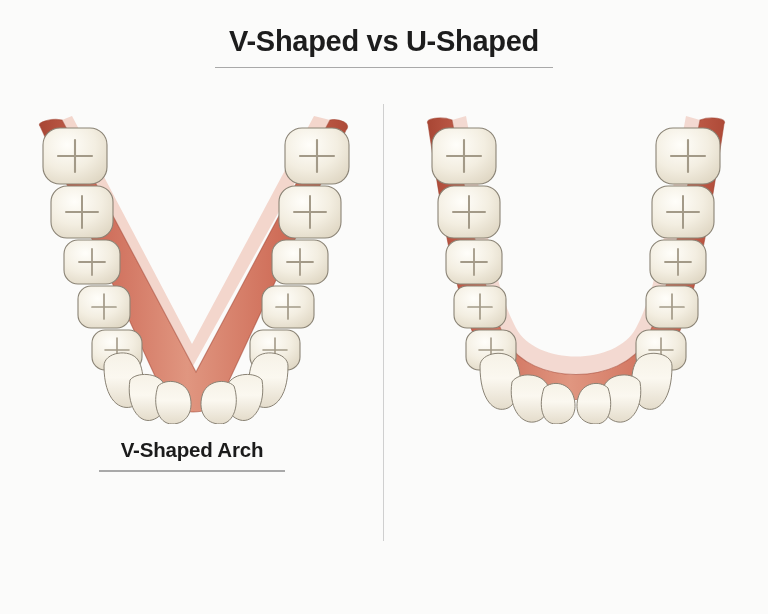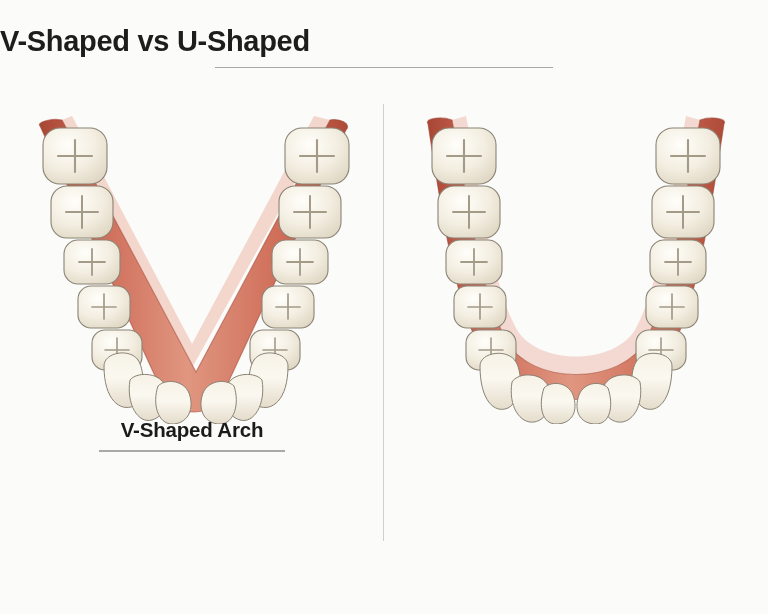--- a/index.html
+++ b/index.html
@@ -7,21 +7,21 @@
     width:768px;height:614px;
     background:#fbfbfa;
     font-family:"Liberation Sans", sans-serif;
     overflow:hidden;
     position:relative;
   }
   #stage{position:relative;width:768px;height:614px;}
 
   .title-block{
     position:absolute;left:0;top:26px;width:768px;
-    text-align:left;
+    text-align:center;
   }
   .title-text{
     font-size:29px;font-weight:bold;color:#1d1d1d;
     letter-spacing:-0.3px;line-height:1.1;
   }
   .title-rule{
     width:338px;height:1.6px;background:#a9a9a9;
     margin:9px auto 0 auto;
   }
 
@@ -33,21 +33,21 @@
   .panel{position:absolute;top:104px;width:384px;height:320px;}
   .panel.left{left:0;}
   .panel.right{left:384px;}
 
   .caption{
     position:absolute;top:418px;width:384px;text-align:center;
   }
   .caption.left{left:0;}
   .caption.right{left:384px;}
   .caption-text{
-    font-size:20.5px;font-weight:bold;color:#1b1b1b;letter-spacing:-0.2px;
+    font-size:20.5px;font-weight:bold;color:#1b1b1b;letter-spacing:-0.2px;margin-top:20px;
   }
   .caption-rule{
     width:186px;height:1.5px;background:#a9a9a9;margin:8px auto 0 auto;
   }
   svg{display:block;}
 </style>
 </head>
 <body>
 
 <div id="stage">

